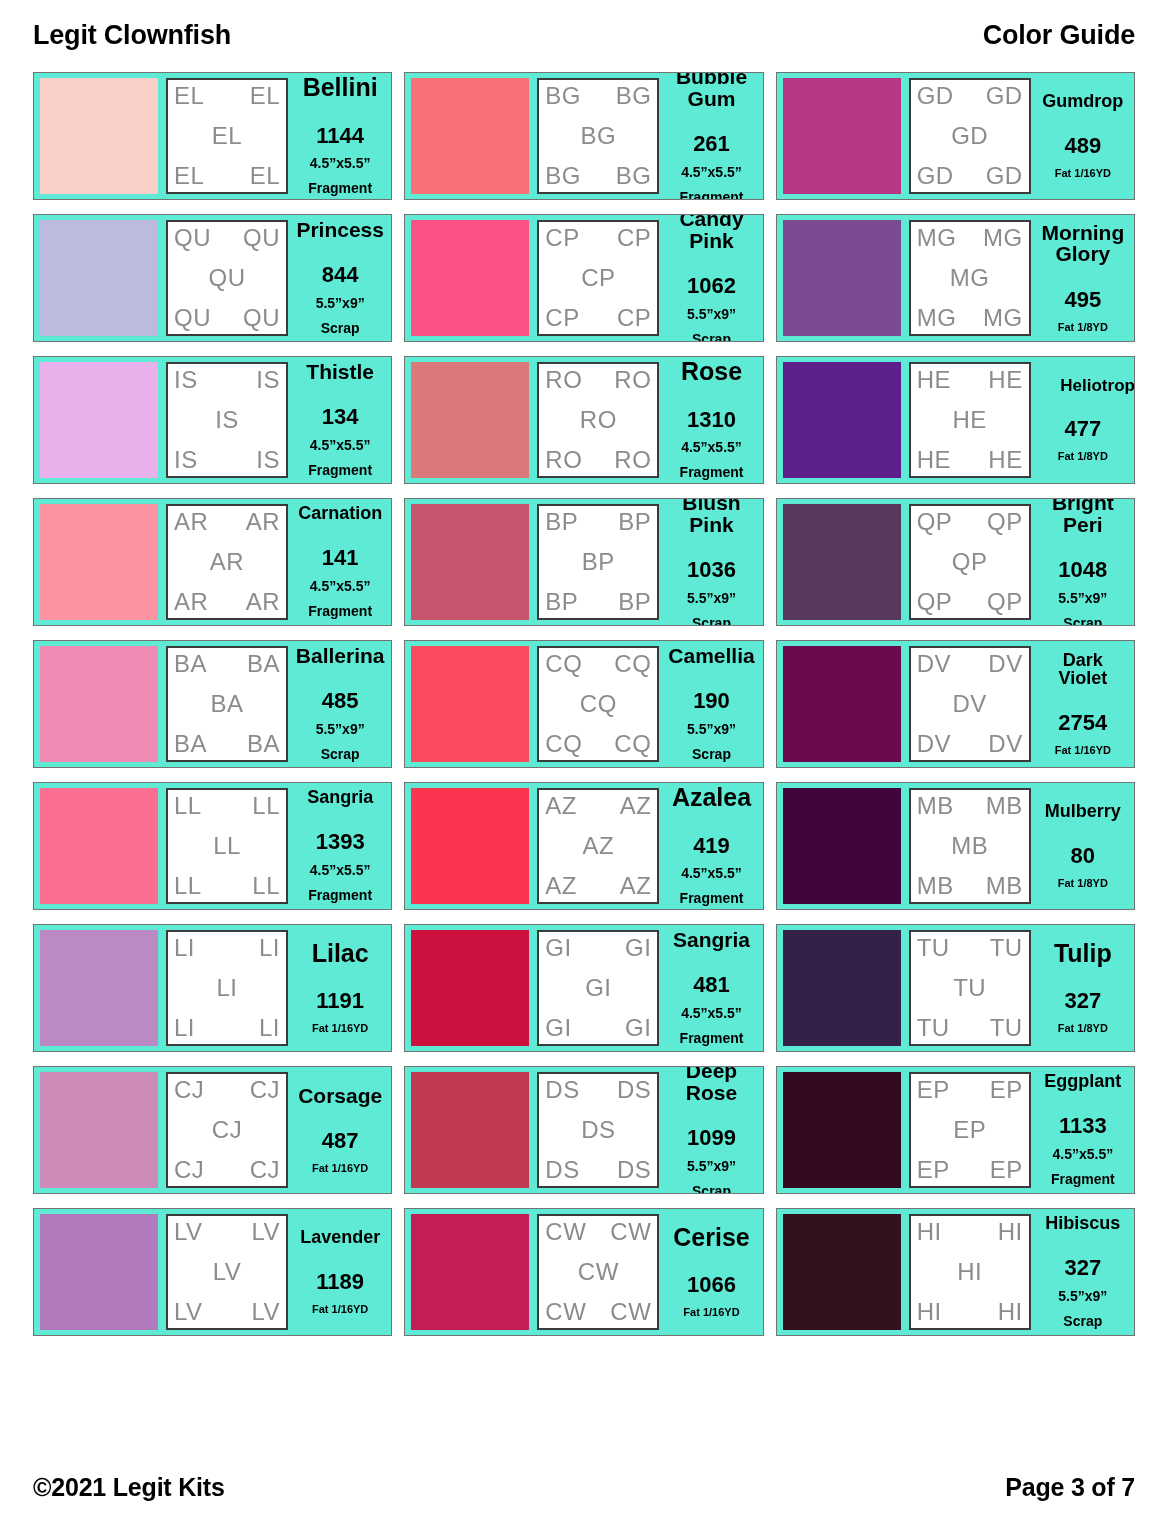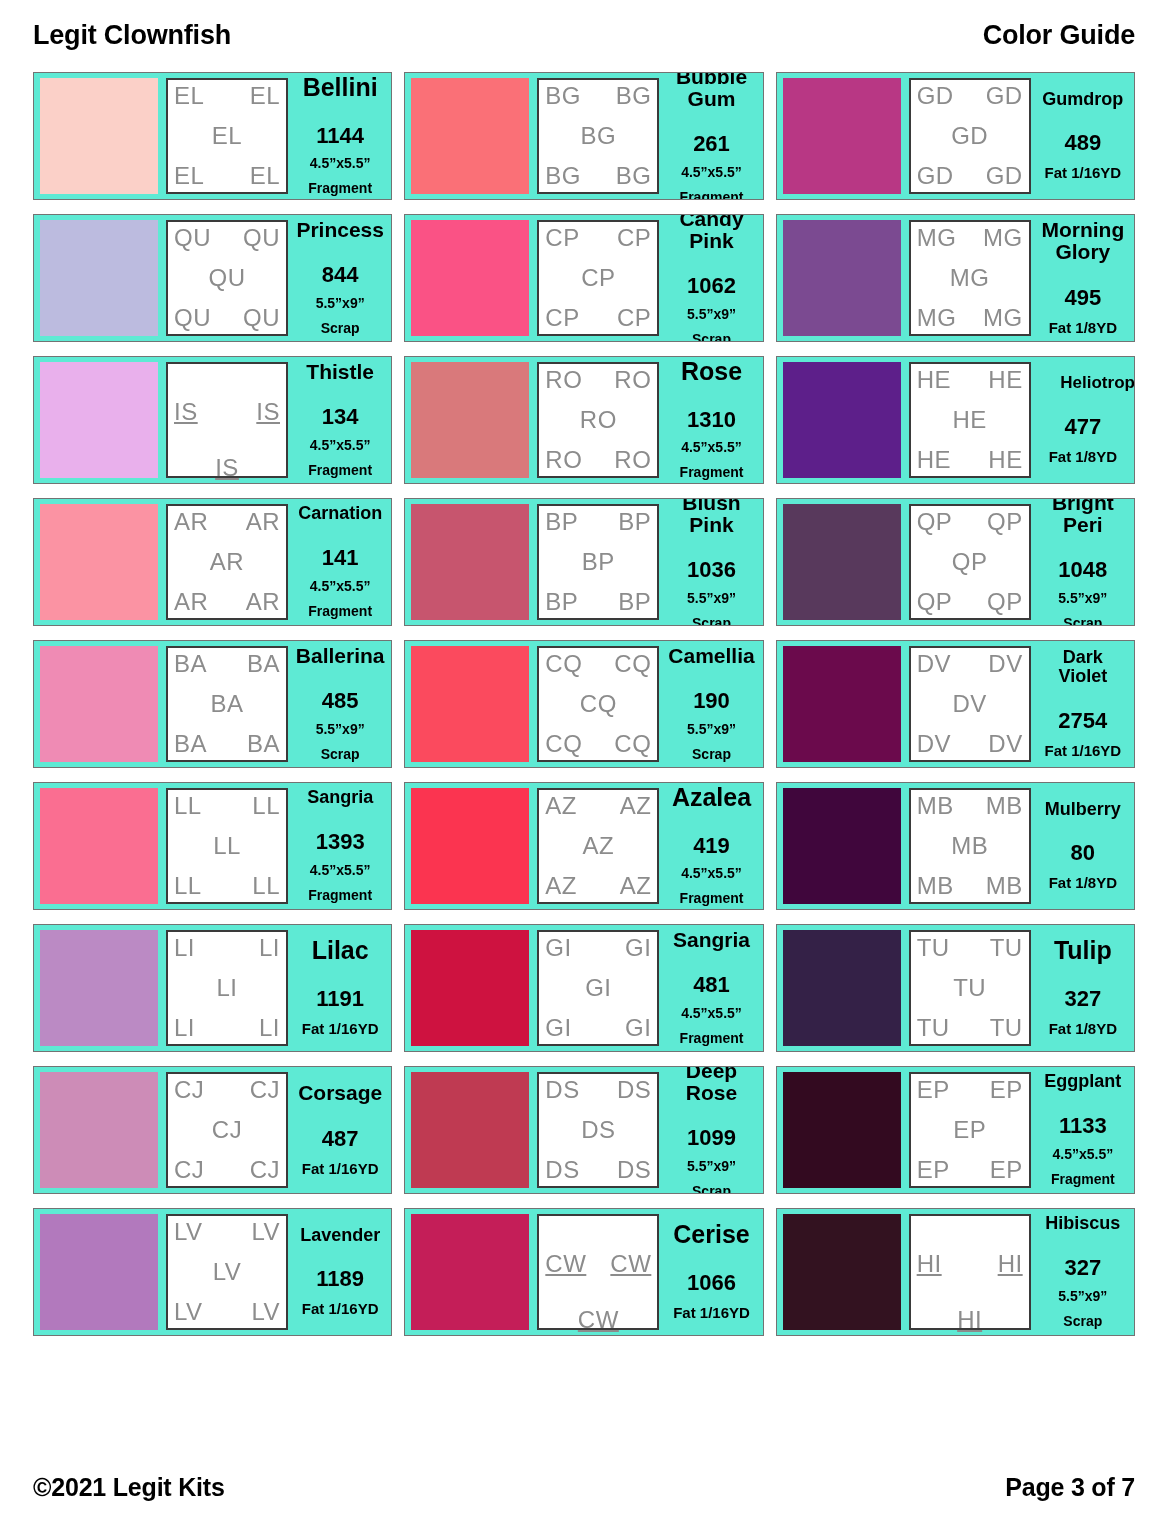--- a/index.html
+++ b/index.html
@@ -78,21 +78,21 @@
     line-height: 1;
   }
   .code-row.mid { justify-content: center; }
   .code {
     font-size: 24px;
     color: #8c8c8c;
     font-weight: normal;
     letter-spacing: 0.5px;
     font-family: "Liberation Sans", sans-serif;
   }
-  .code.underlined { text-decoration: underline; text-underline-offset: 2px; margin-top: 32px; }
+  .code.underlined { text-underline-offset: 2px; }
 
   
   .info {
     flex: 1 1 auto;
     margin-left: 7px;
     display: flex;
     flex-direction: column;
     align-items: center;
     justify-content: center;
     text-align: center;
@@ -119,21 +119,21 @@
   .info-size {
     font-weight: bold;
     font-size: 14px;
     line-height: 1.14;
   }
   .info-cut {
     font-weight: bold;
     font-size: 14px;
     line-height: 1.2;
   }
-  .info-cut.wide { font-size: 15px; white-space: nowrap; }
+  .info-cut.wide { font-size: 11px; white-space: nowrap; }
 
   
   .page-footer {
     position: absolute;
     left: 33px;
     right: 33px;
     bottom: 22px;
     display: flex;
     align-items: baseline;
     justify-content: space-between;

